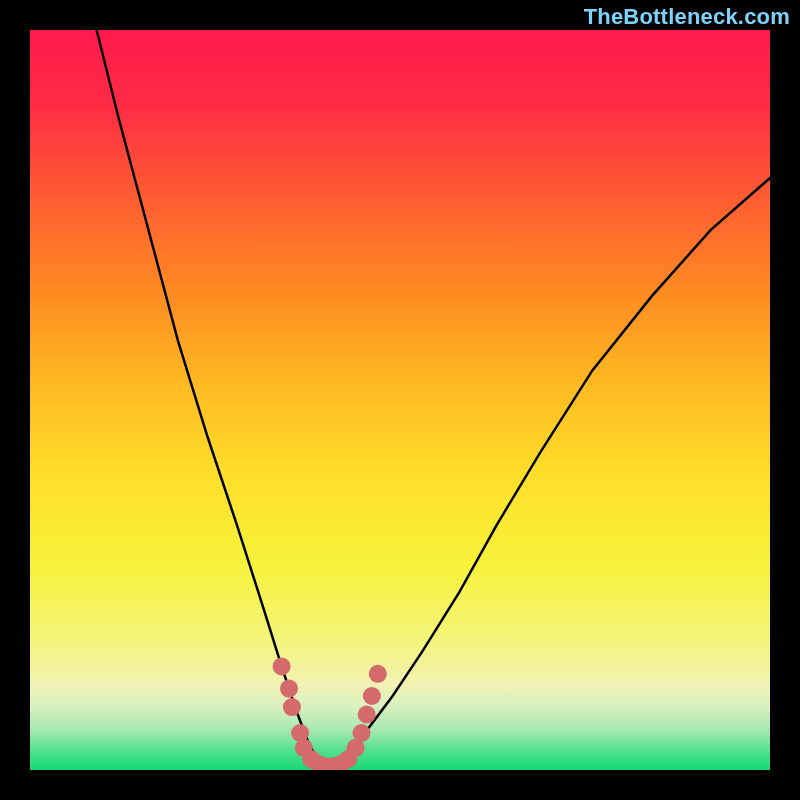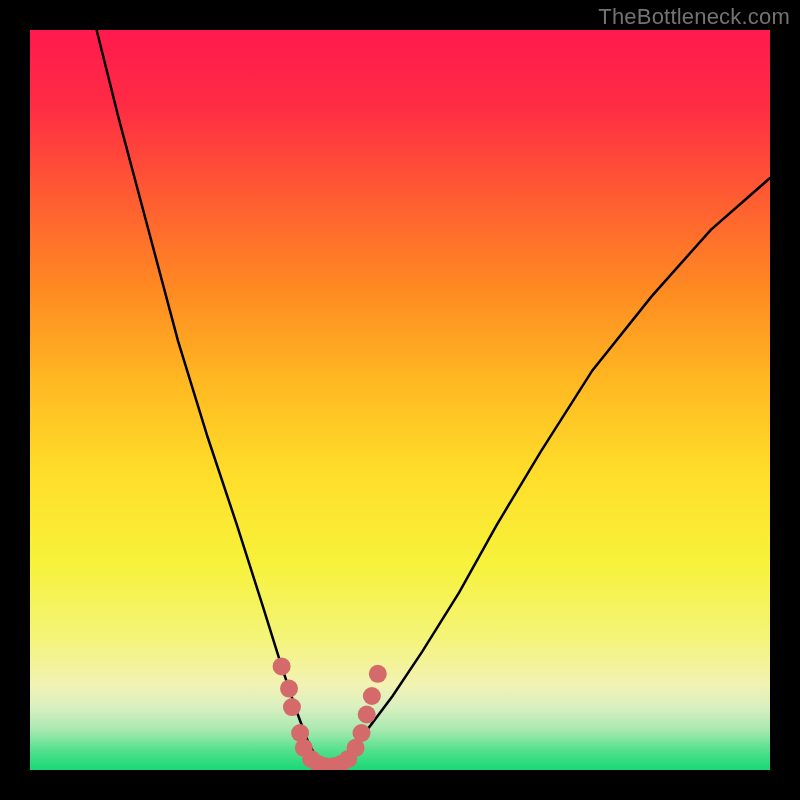--- a/index.html
+++ b/index.html
@@ -13,23 +13,23 @@
   .frame {
     position: relative;
     width: 800px;
     height: 800px;
     background: #000;
   }
   .watermark {
     position: absolute;
     top: 4px;
     right: 10px;
-    color: #737373;
+    color: #7dd3fc;
     font-size: 22px;
-    font-weight: 400;
+    font-weight: 700;
     z-index: 10;
     letter-spacing: 0.2px;
   }
   .plot-area {
     position: absolute;
     left: 30px;
     top: 30px;
     width: 740px;
     height: 740px;
     overflow: hidden;

